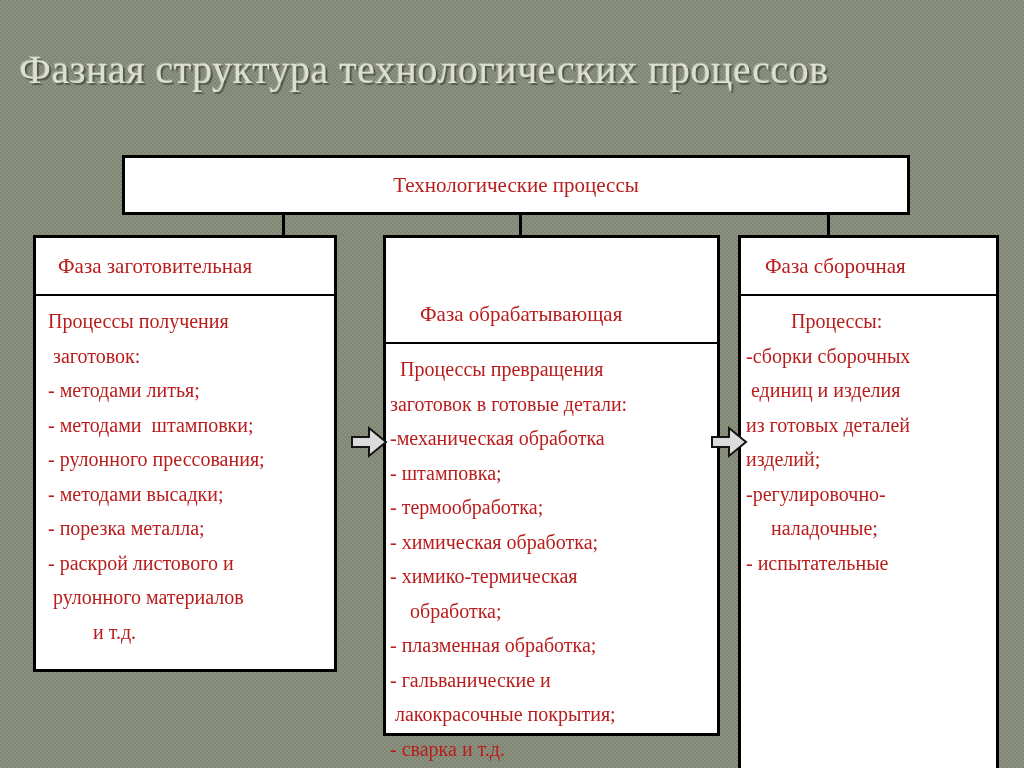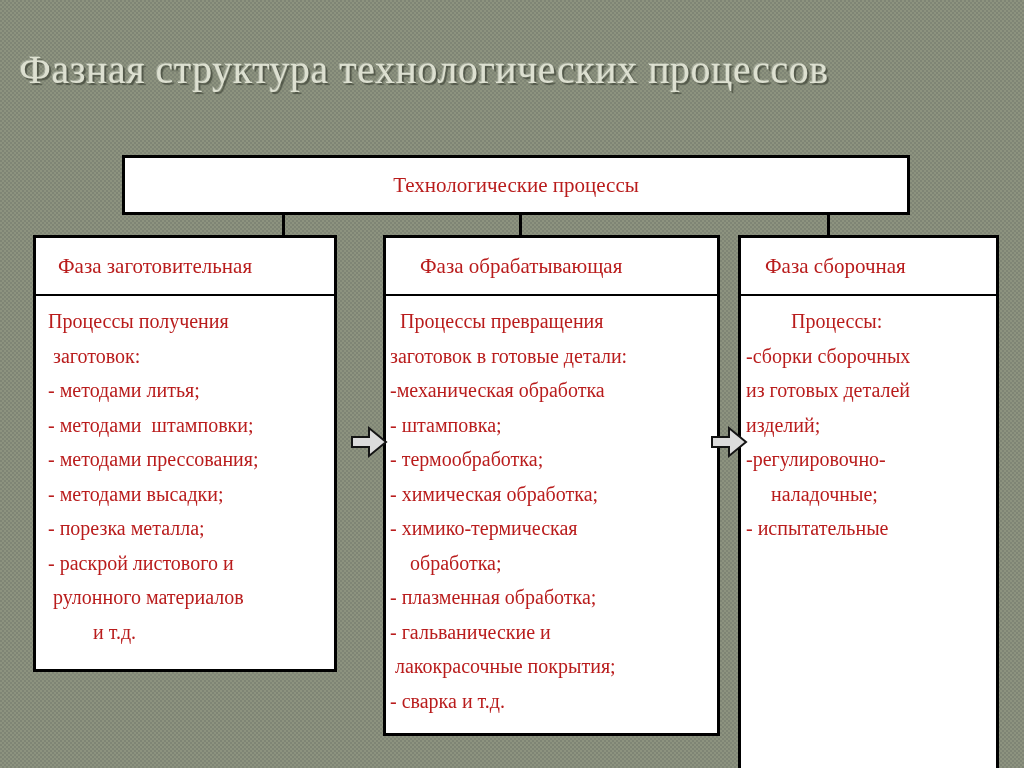--- a/index.html
+++ b/index.html
@@ -40,21 +40,21 @@
     position:absolute;top:213px;width:3px;height:24px;background:#000000;
   }
   .phase-col .phase-header{
     height:58px;box-sizing:border-box;
     border-bottom:2px solid #000000;
     display:flex;align-items:center;
     padding-left:22px;
     font-size:21px;
     white-space:pre;
   }
-  .col2 .phase-header{padding-left:34px;}
+  .col2 .phase-header{padding-left:34px;margin-top:48px;}
   .col3 .phase-header{padding-left:24px;}
   .phase-body{padding-top:8px;font-size:20px;}
   .phase-body .line{
     height:34.5px;line-height:34.5px;white-space:pre;
   }
   .col1{left:33px;top:235px;width:304px;height:437px;}
   .col1 .phase-body{padding-left:12px;}
   .col2{left:383px;top:235px;width:337px;height:501px;}
   .col2 .phase-body{padding-left:4px;}
   .col3{left:738px;top:235px;width:261px;height:553px;}
@@ -78,21 +78,21 @@
   <div class="connector" style="left:519px"></div>
   <div class="connector" style="left:827px"></div>
 
   <section class="box phase-col col1">
     <header class="phase-header">Фаза заготовительная</header>
     <div class="phase-body">
         <div class="line">Процессы получения</div>
         <div class="line"> заготовок:</div>
         <div class="line">- методами литья;</div>
         <div class="line">- методами  штамповки;</div>
-        <div class="line">- методами прессования;</div>
+        <div class="line">- рулонного прессования;</div>
         <div class="line">- методами высадки;</div>
         <div class="line">- порезка металла;</div>
         <div class="line">- раскрой листового и</div>
         <div class="line"> рулонного материалов</div>
         <div class="line">         и т.д.</div>
       </div>
   </section>
 
   <section class="box phase-col col2">
     <header class="phase-header">Фаза обрабатывающая</header>
@@ -110,20 +110,21 @@
         <div class="line"> лакокрасочные покрытия;</div>
         <div class="line">- сварка и т.д.</div>
       </div>
   </section>
 
   <section class="box phase-col col3">
     <header class="phase-header">Фаза сборочная</header>
     <div class="phase-body">
         <div class="line">         Процессы:</div>
         <div class="line">-сборки сборочных</div>
+        <div class="line"> единиц и изделия</div>
         <div class="line">из готовых деталей</div>
         <div class="line">изделий;</div>
         <div class="line">-регулировочно-</div>
         <div class="line">     наладочные;</div>
         <div class="line">- испытательные</div>
       </div>
   </section>
 
   <svg class="flow-arrow flow-arrow-1" viewBox="0 0 38 34">
     <polygon points="2,12 19,12 19,3 36,17 19,31 19,22 2,22" fill="#dcdcdc" stroke="#141414" stroke-width="2" stroke-linejoin="miter"></polygon>

